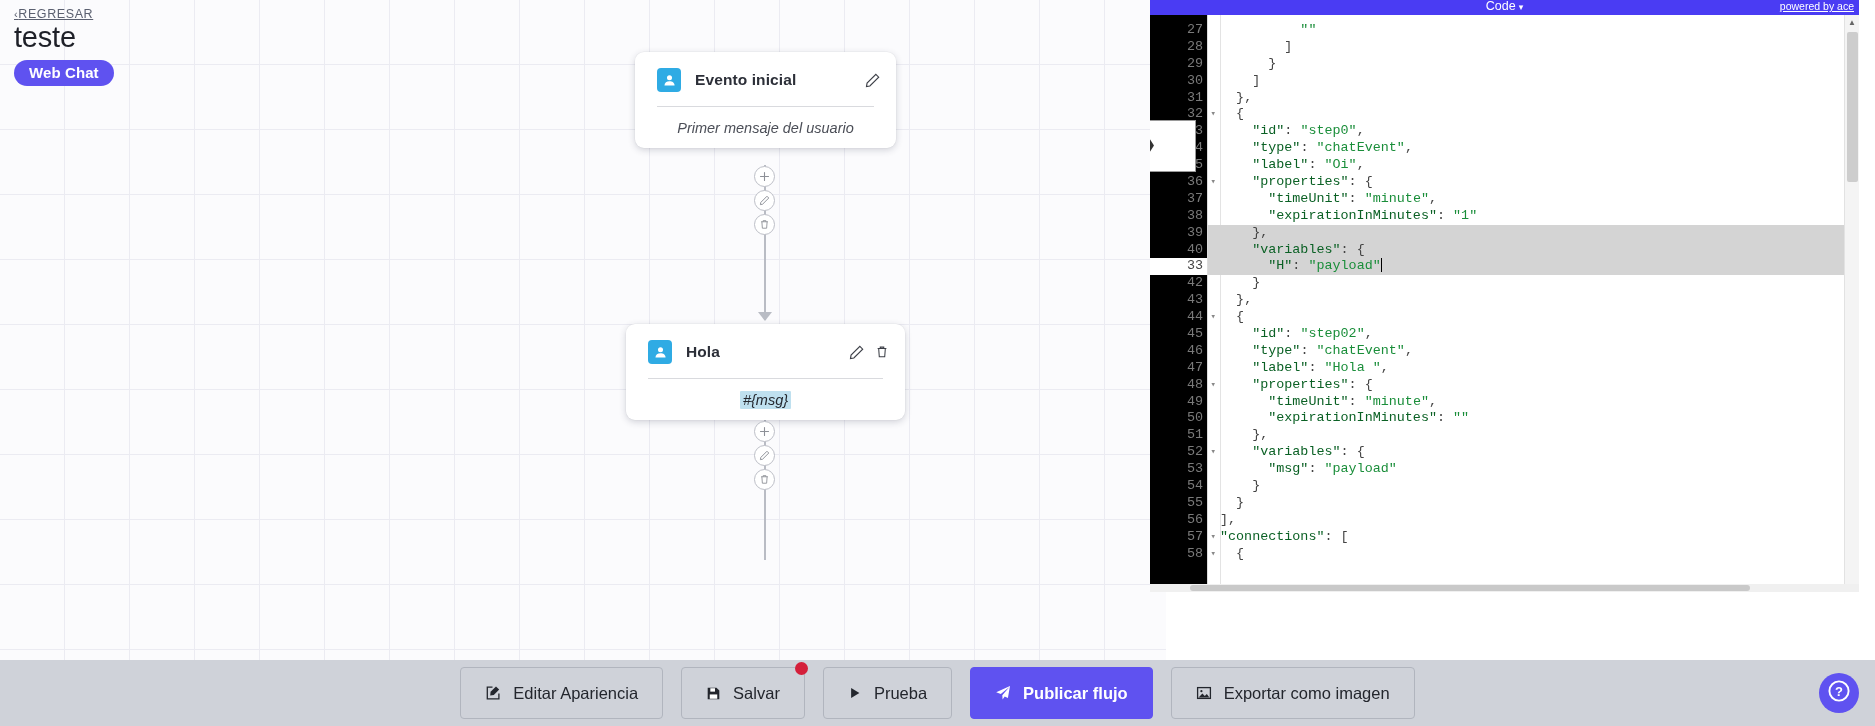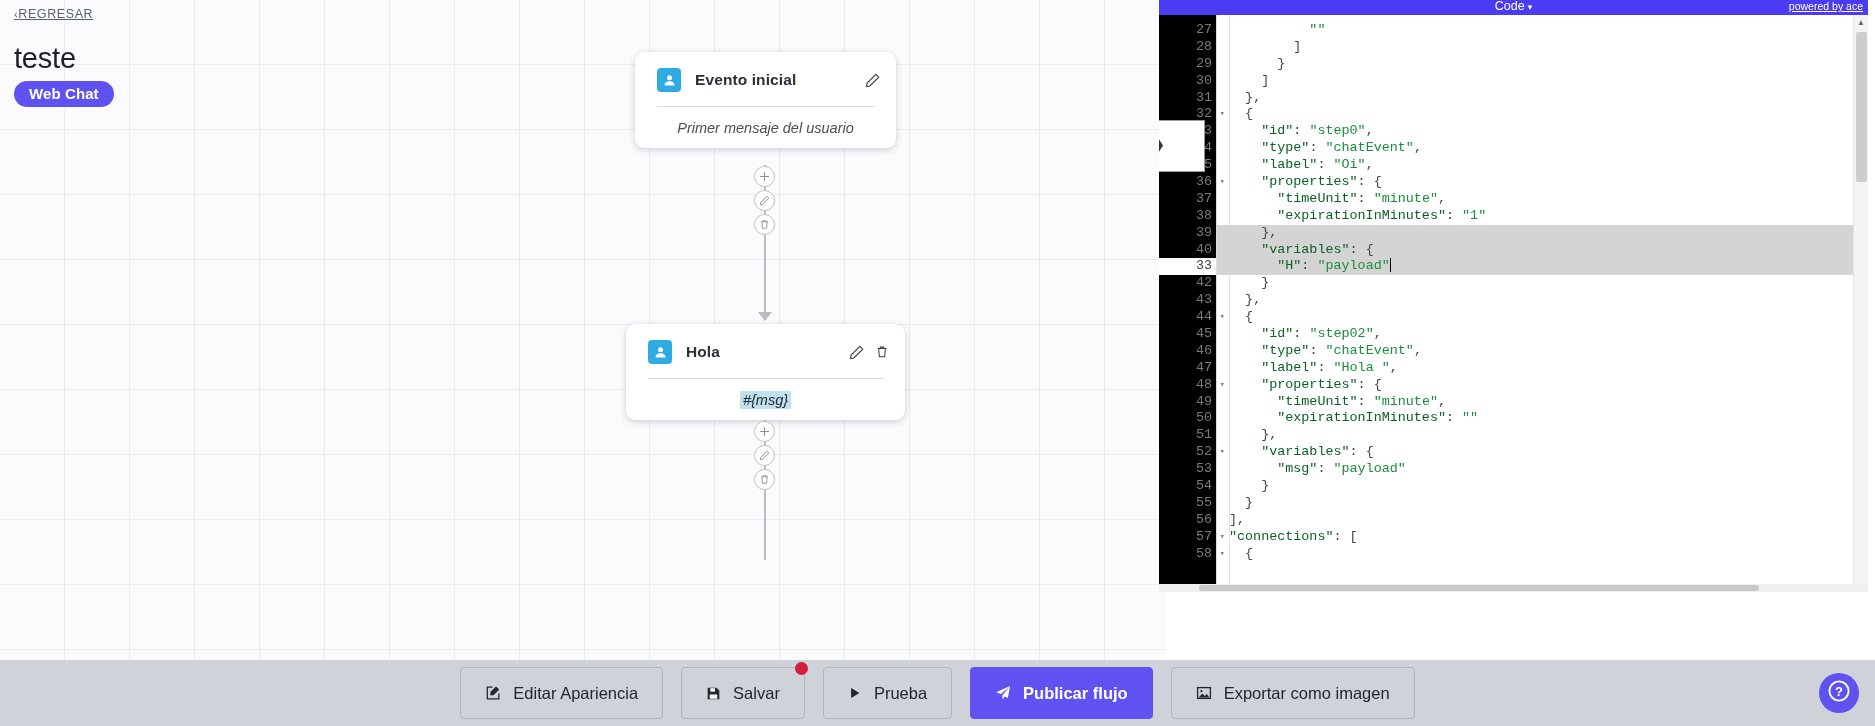--- a/index.html
+++ b/index.html
@@ -26,21 +26,21 @@
   
   #flow-header { position: absolute; left: 14px; top: 4px; z-index: 6; }
   .back-link {
     display: inline-block;
     font-size: 12.5px; letter-spacing: .6px;
     color: #5b6070; text-decoration: underline;
     cursor: pointer; font-weight: 500;
   }
   .back-link .chev { font-size: 11px; }
   .flow-title {
-    margin-top: 21px;
+    margin-top: 0;
     font-size: 29px; font-weight: 400; color: #1e2028;
     letter-spacing: -.2px; line-height: 1.05;
   }
   .channel-badge {
     display: inline-block; margin-top: 8px;
     background: #5f52f0; color: #fff;
     font-size: 15px; font-weight: 700;
     border-radius: 14px; padding: 4px 15px 5px;
     letter-spacing: .1px;
   }
@@ -103,21 +103,21 @@
   .ctrl-btn {
     width: 21px; height: 21px; border-radius: 50%;
     background: #fff; border: 1px solid #bdbfc7;
     display: flex; align-items: center; justify-content: center;
     cursor: pointer;
   }
   .ctrl-btn svg { display: block; }
 
   
   #code-panel {
-    position: absolute; right: 7px; top: 0;
+    position: absolute; right: 16px; top: 0;
     width: 709px; height: 592px;
     background: #fff; overflow: hidden;
   }
   #code-topbar {
     height: 15px; background: #4a3cf3;
     position: relative; color: #fff;
   }
   #code-topbar .code-label {
     position: absolute; left: 50%; transform: translateX(-50%);
     top: -1px; font-size: 12.5px; color: #fff;

